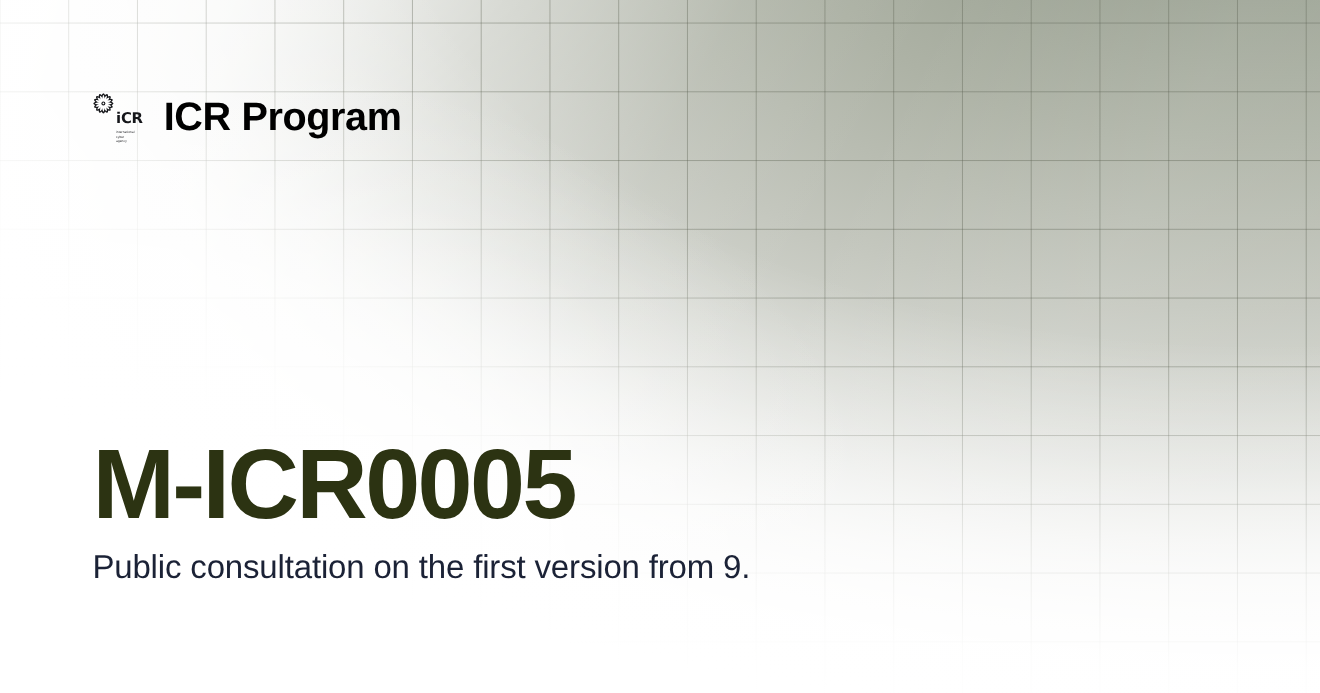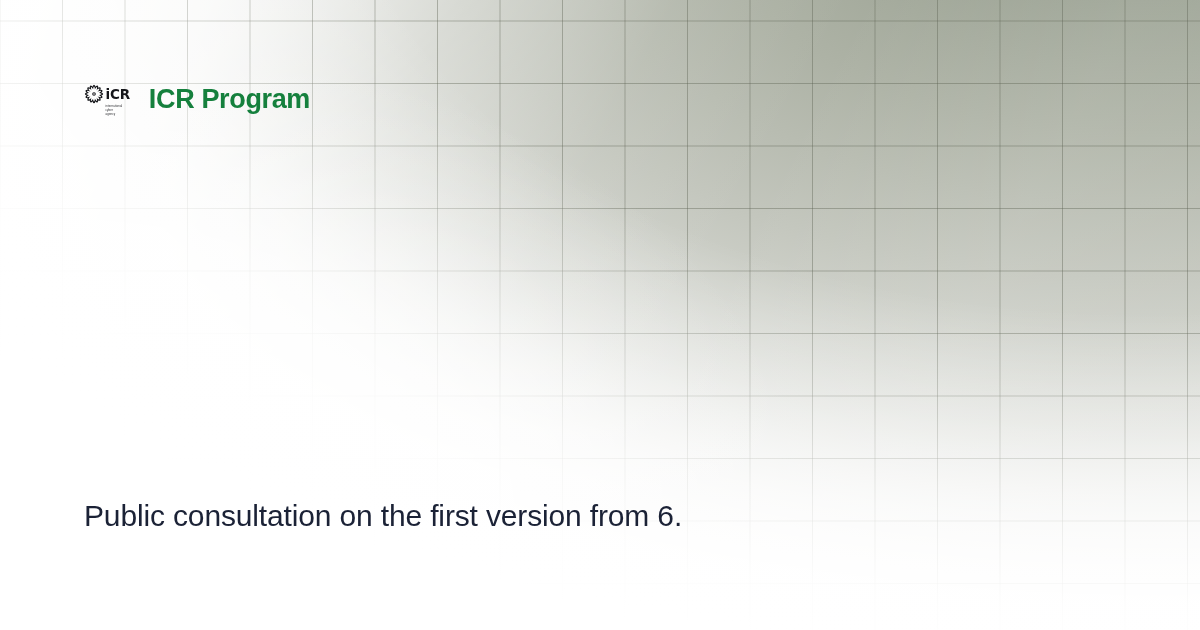--- a/index.html
+++ b/index.html
@@ -116,21 +116,21 @@
     display: block;
     width: 20px;
     height: 20px;
     margin-top: 1px;
   }
 
   .brand-logo .wordmark {
     display: flex;
     flex-direction: column;
     line-height: 1;
-    padding-top: 5px;
+    padding-top: 19px;
   }
 
   .brand-logo .wordmark-main {
     font-size: 13.5px;
     font-weight: 700;
     letter-spacing: -0.2px;
     color: #15161a;
     font-family: "DejaVu Sans", sans-serif;
   }
 
@@ -138,24 +138,24 @@
     margin-top: 2px;
     font-size: 2.9px;
     line-height: 1.38;
     letter-spacing: 0.08px;
     color: #2a2b2f;
     font-family: "Liberation Sans", sans-serif;
     text-transform: lowercase;
   }
 
   .brand-title {
-    font-size: 27px;
+    font-size: 36px;
     font-weight: 700;
     letter-spacing: -0.35px;
-    color: #15803d;
+    color: #000000;
     white-space: nowrap;
   }
 
   .headline {
     position: absolute;
     left: 84px;
     top: 336px;
     font-size: 90px;
     font-weight: 700;
     letter-spacing: -2.4px;
@@ -231,19 +231,20 @@
             <span>international</span><br>
             <span>cyber</span><br>
             <span>agency</span>
           </span>
         </span>
       </div>
 
       <div class="brand-title">ICR Program</div>
     </div>
 
+    <h1 class="headline">M-ICR0005</h1>
 
     <p class="subhead">
-      <span class="line">Public consultation on the first version from 6.</span>
+      <span class="line">Public consultation on the first version from 9.</span>
     </p>
 
   </div>
 </div>
 
 </body></html>

